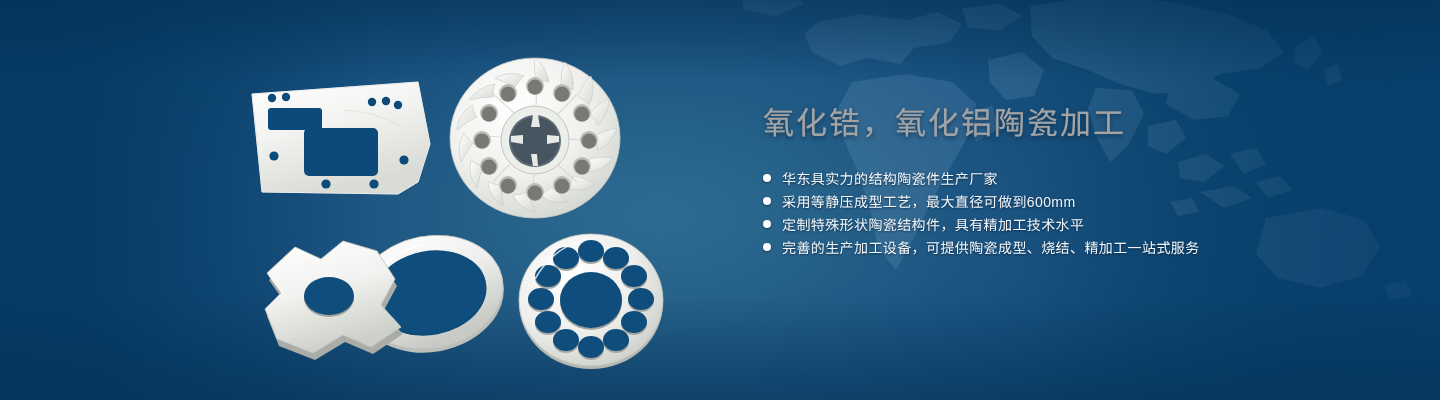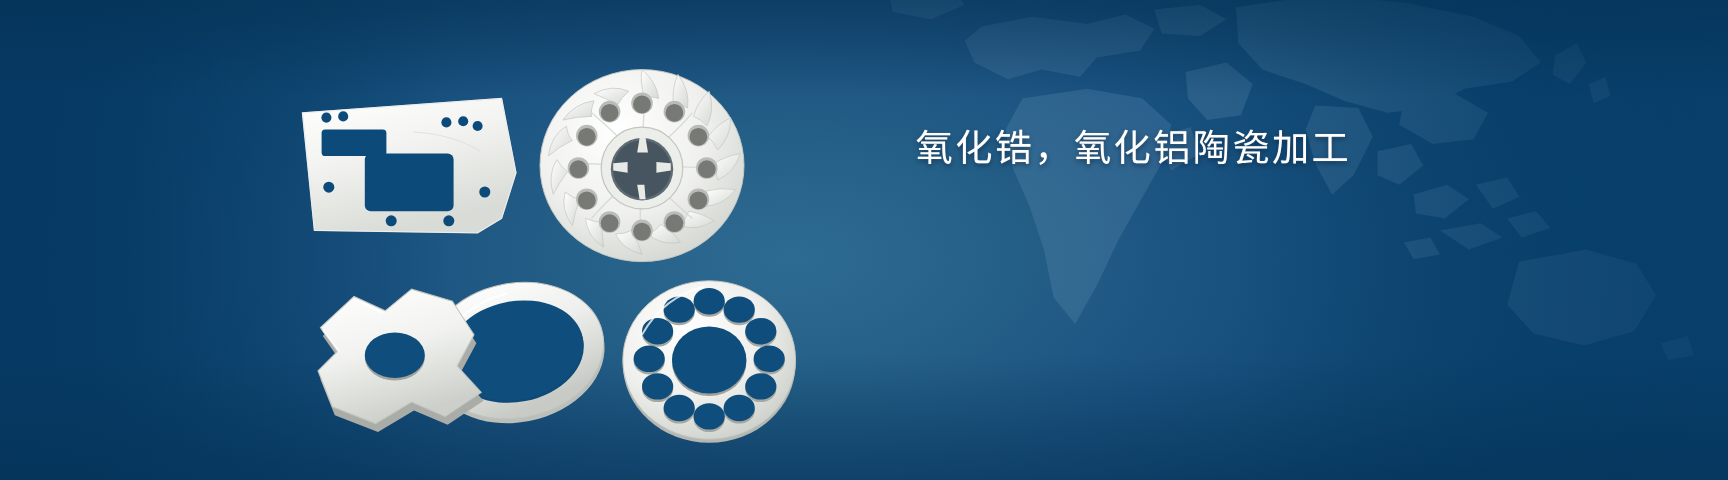--- a/index.html
+++ b/index.html
@@ -49,21 +49,21 @@
   
   .copy{
     position:absolute;
     left:763px;top:104px;
     width:600px;
   }
   .headline{
     font-size:31px;
     line-height:40px;
     letter-spacing:2px;
-    color:#ffffff;
+    color:#a3a3a3;
     font-weight:400;
     text-shadow:0 2px 4px rgba(0,20,40,.55), 0 0 1px rgba(255,255,255,.35);
     margin:0 0 22px 0;
     white-space:nowrap;
     font-family:Liberation Serif, serif;
   }
   .bullets{list-style:none;margin:0;padding:0;}
   .bullet{
     display:flex;
     align-items:center;
@@ -347,15 +347,38 @@
         </g>
       </svg>
     </div>
 
   </div>
 
   <div class="copy">
 
     <h1 class="headline">氧化锆，氧化铝陶瓷加工</h1>
 
+    <ul class="bullets">
+
+      <li class="bullet">
+        <span class="dot"></span>
+        <span class="bullet-text">华东具实力的结构陶瓷件生产厂家</span>
+      </li>
+
+      <li class="bullet">
+        <span class="dot"></span>
+        <span class="bullet-text">采用等静压成型工艺，最大直径可做到600mm</span>
+      </li>
+
+      <li class="bullet">
+        <span class="dot"></span>
+        <span class="bullet-text">定制特殊形状陶瓷结构件，具有精加工技术水平</span>
+      </li>
+
+      <li class="bullet">
+        <span class="dot"></span>
+        <span class="bullet-text">完善的生产加工设备，可提供陶瓷成型、烧结、精加工一站式服务</span>
+      </li>
+
+    </ul>
   </div>
 
 </div>
 
 </body></html>

